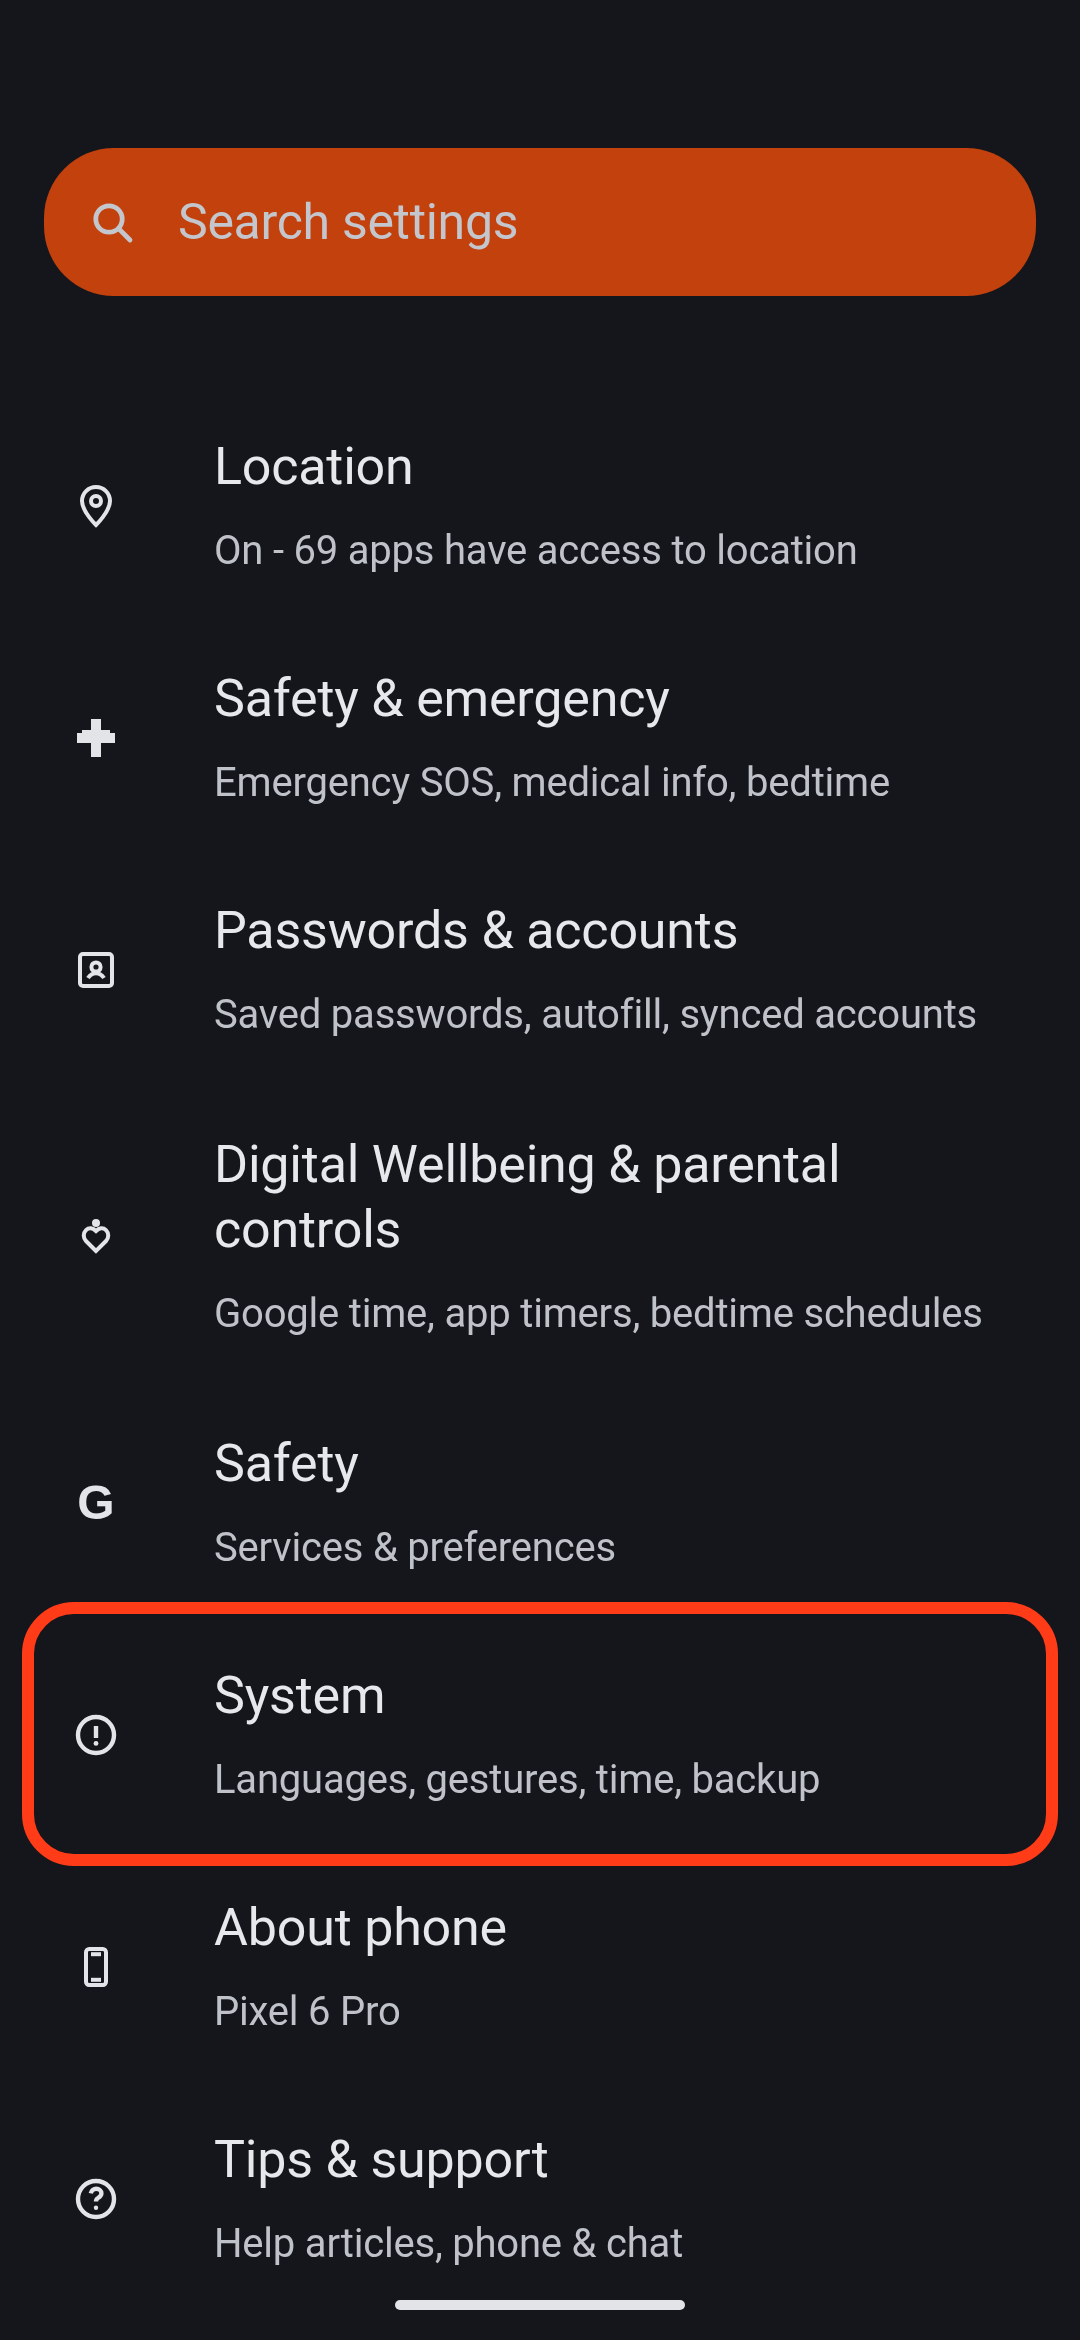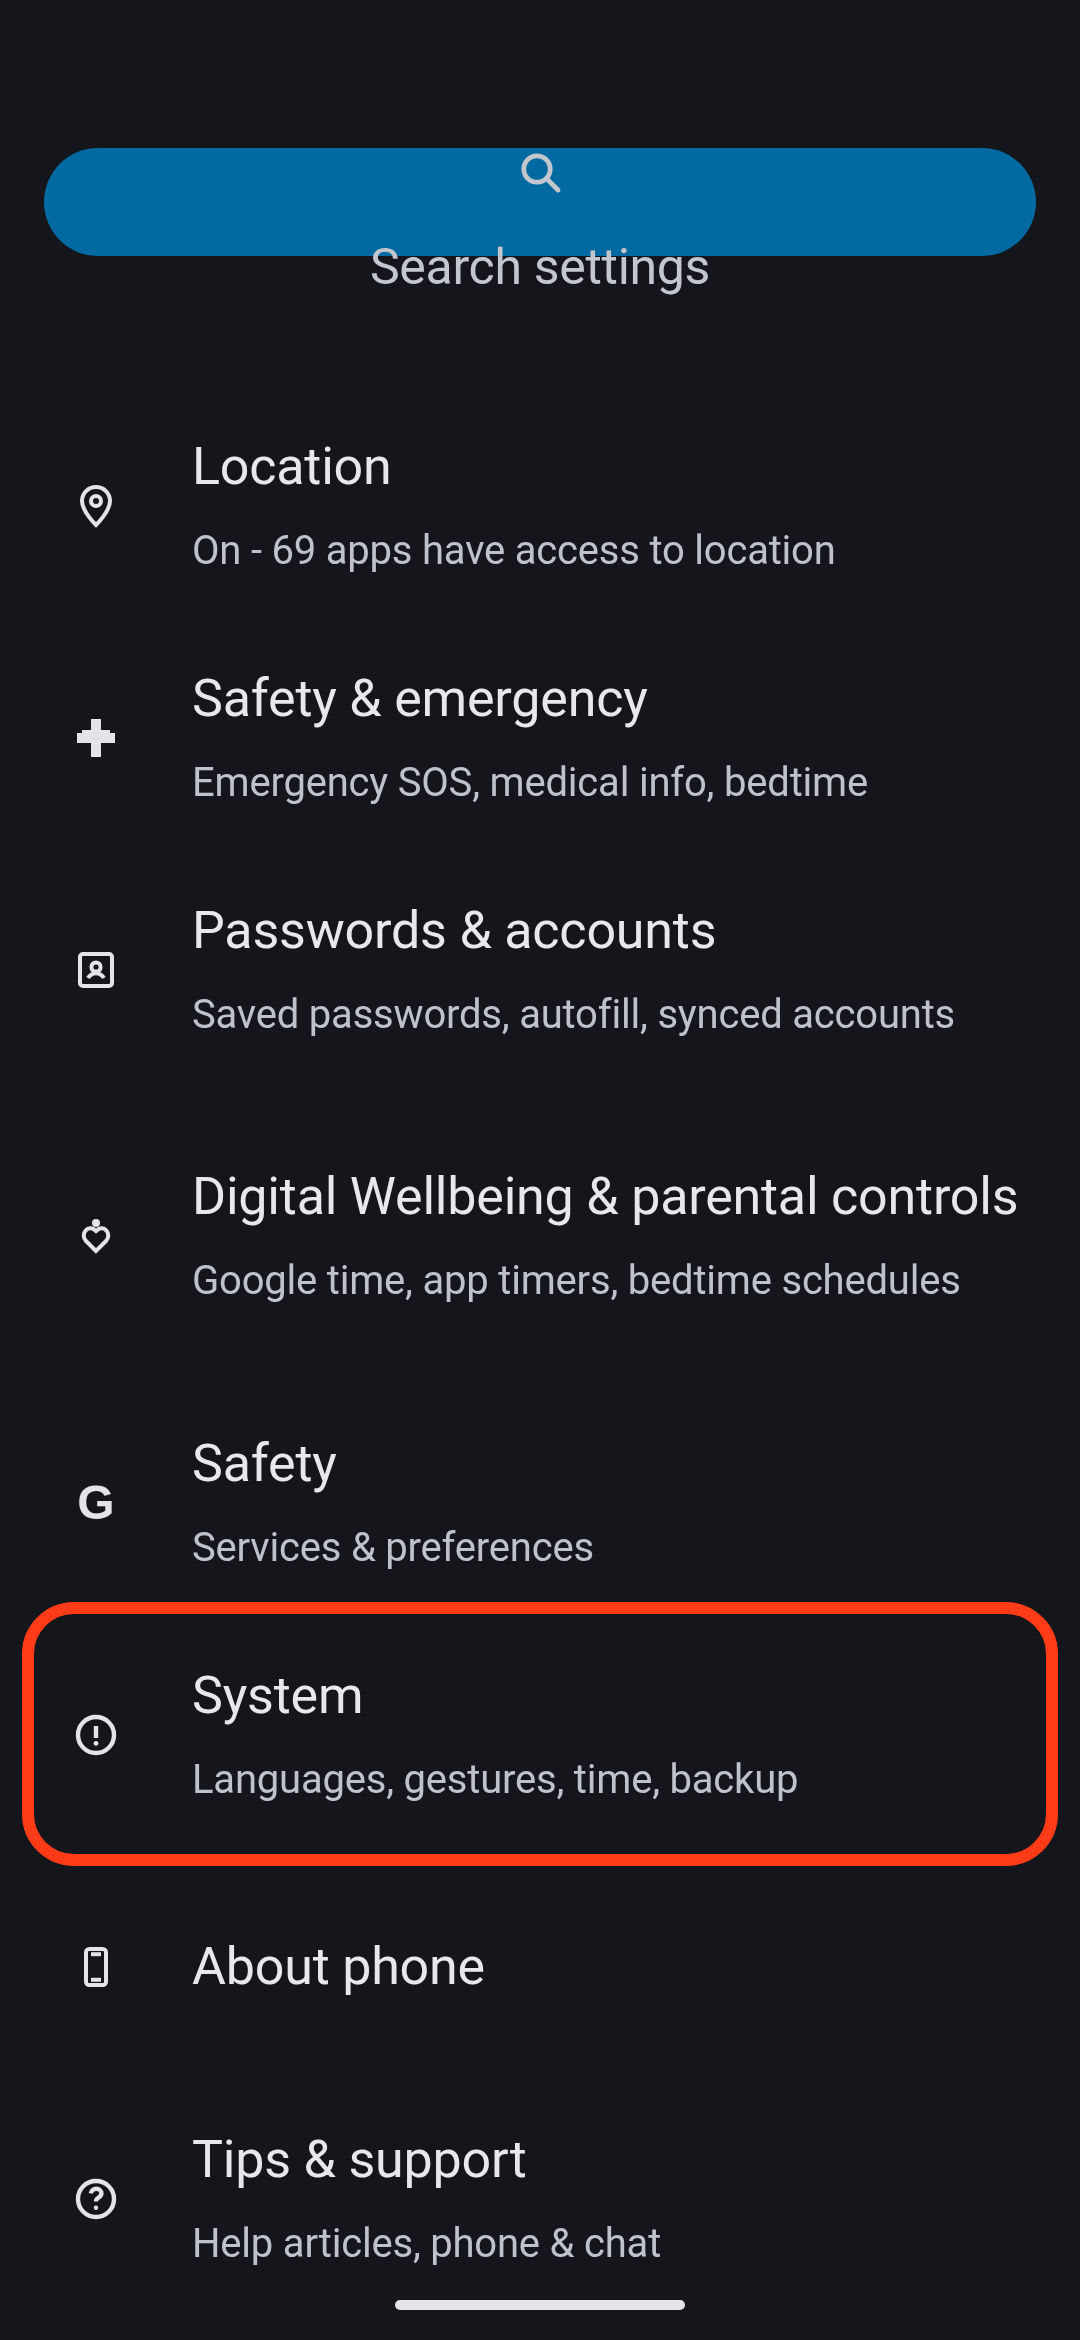--- a/index.html
+++ b/index.html
@@ -9,37 +9,36 @@
       font-family:"Roboto","Google Sans","Helvetica Neue",Arial,sans-serif;
       color:#e3e4e8;
       overflow:hidden;
       position:relative;
     }
     .screen { position:relative; width:100%; height:100%; }
 
     .search {
       position:absolute;
       left:44px; right:44px; top:148px;
-      height:108px;
-      background:#0369a1;
+      height:148px;
+      background:#c2410c;
       border-radius:70px;
       display:flex; align-items:center;
       padding:0 44px;
       gap:42px;
-      flex-direction:column;
     }
     .search .icon { width:48px; height:48px; color:#c4c6cd; }
     .search .label { font-size:50px; font-weight:400; color:#c4c6cd; letter-spacing:-0.3px; }
 
     .list { position:absolute; left:0; right:0; top:390px; }
 
     .item {
       display:flex; align-items:center;
       padding:44px 52px 44px 66px;
-      gap:66px;
+      gap:88px;
       min-height:232px;
     }
     .item .icon-col {
       width:60px; flex:0 0 60px;
       display:flex; align-items:center; justify-content:center;
       color:#e3e4e8;
     }
     .item svg { width:48px; height:48px; }
     .item .google-g { font-weight:700; font-size:48px; color:#e3e4e8; font-family:Arial,sans-serif; }
     .item .text-col { flex:1; min-width:0; }
@@ -162,20 +161,21 @@
     <div class="item">
       <div class="icon-col">
         <svg viewBox="0 0 24 24" fill="none" stroke="currentColor" stroke-width="2">
           <rect x="7" y="3" width="10" height="18" rx="1.6"></rect>
           <line x1="9.5" y1="5.6" x2="14.5" y2="5.6"></line>
           <line x1="9.5" y1="18.4" x2="14.5" y2="18.4"></line>
         </svg>
       </div>
       <div class="text-col">
         <div class="title">About phone</div>
+        <div class="sub">Pixel 6 Pro</div>
       </div>
     </div>
 
     <div class="item">
       <div class="icon-col">
         <svg viewBox="0 0 24 24" fill="none" stroke="currentColor" stroke-width="2.2">
           <circle cx="12" cy="12" r="9"></circle>
           <path d="M9.4 9.2c.3-1.4 1.5-2.3 2.7-2.3 1.5 0 2.6 1 2.6 2.3 0 1.1-.8 1.7-1.7 2.3-.8.5-1 .9-1 1.8"></path>
           <circle cx="12" cy="16.4" r="1.1" fill="currentColor" stroke="none"></circle>
         </svg>

